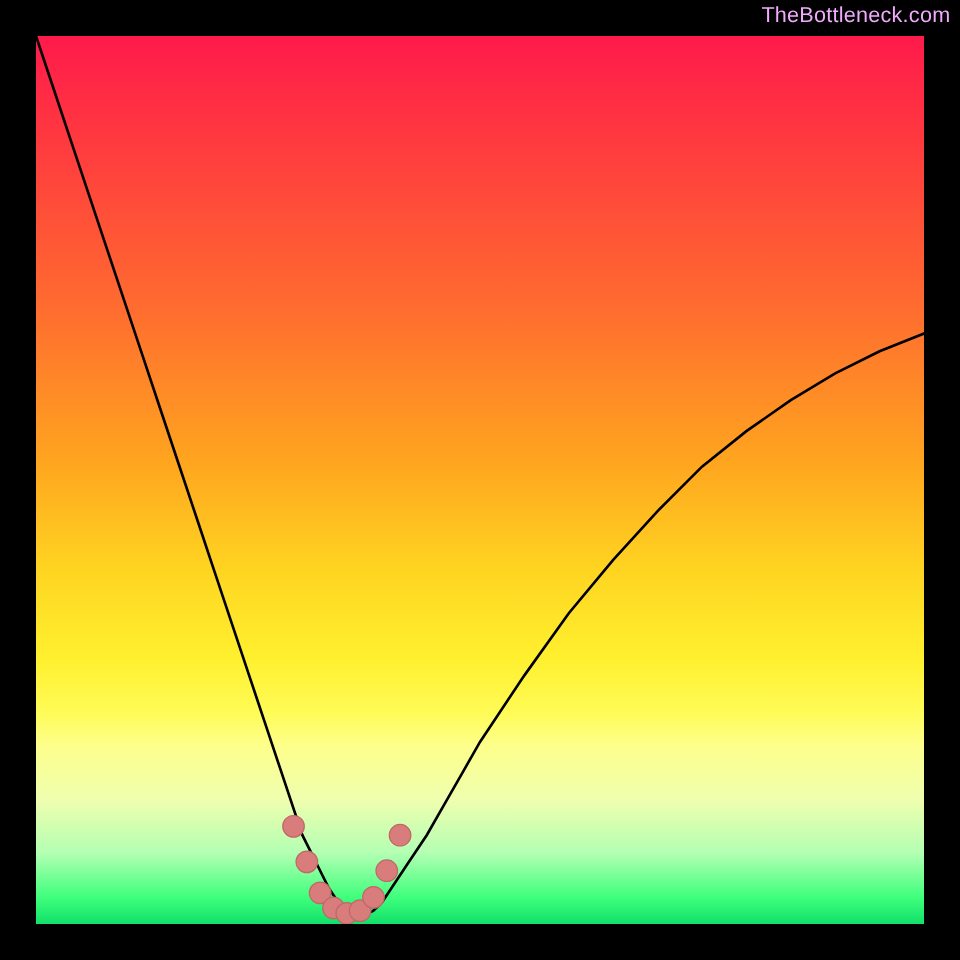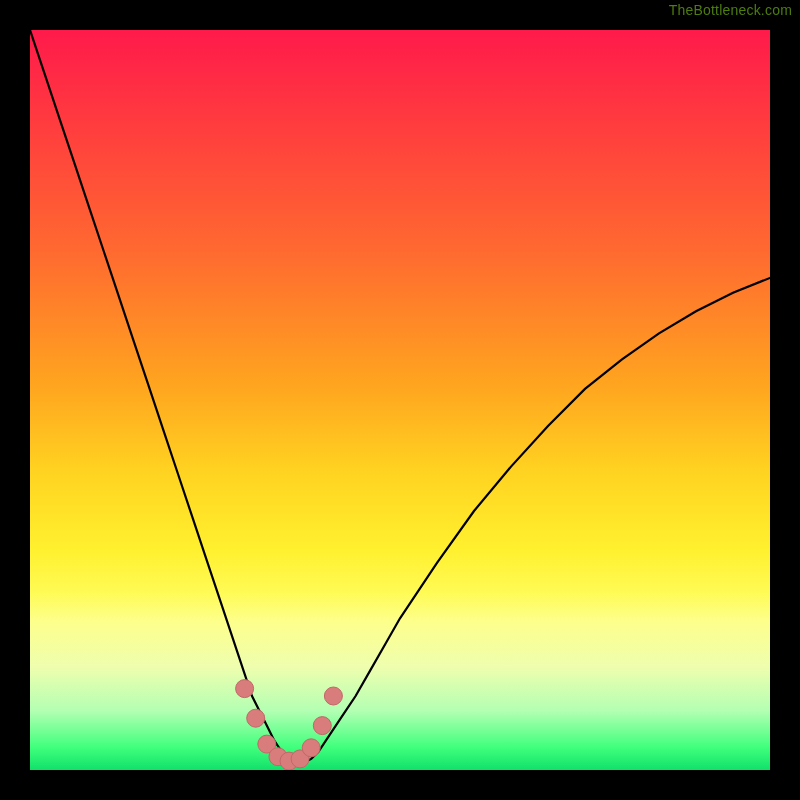--- a/index.html
+++ b/index.html
@@ -39,22 +39,22 @@
       #effeae 86%,
       #b3ffb3 92%,
       #3fff7c 97%,
       #11e06a 100%
     );
   }
   .watermark {
     position: absolute;
     top: 2px;
     right: 8px;
-    color: #4d7c0f;
-    font-size: 14px;
+    color: #f0abfc;
+    font-size: 18px;
     font-weight: 400;
     letter-spacing: 0.2px;
     user-select: none;
   }
   svg.curve {
     position: absolute;
     left: 0;
     top: 0;
     width: 740px;
     height: 740px;

